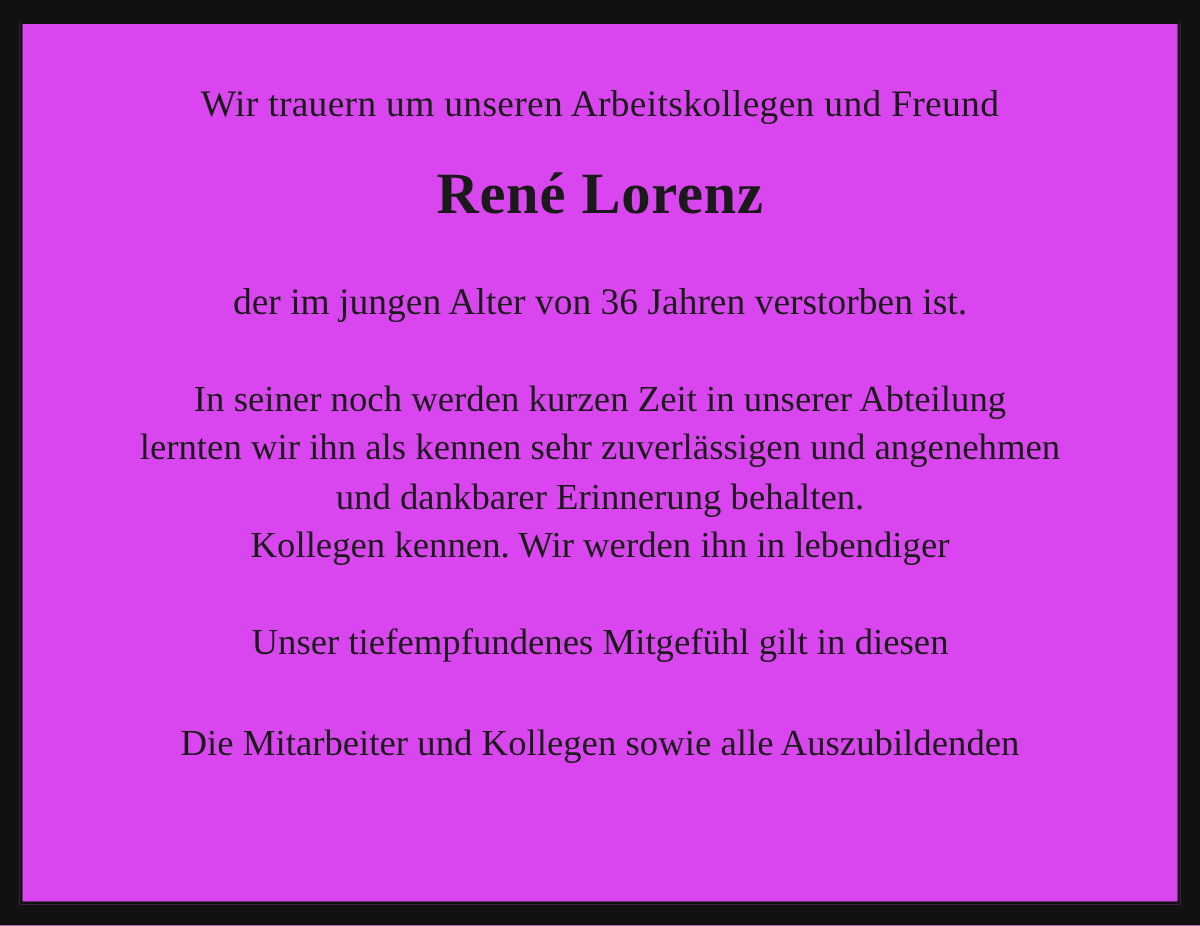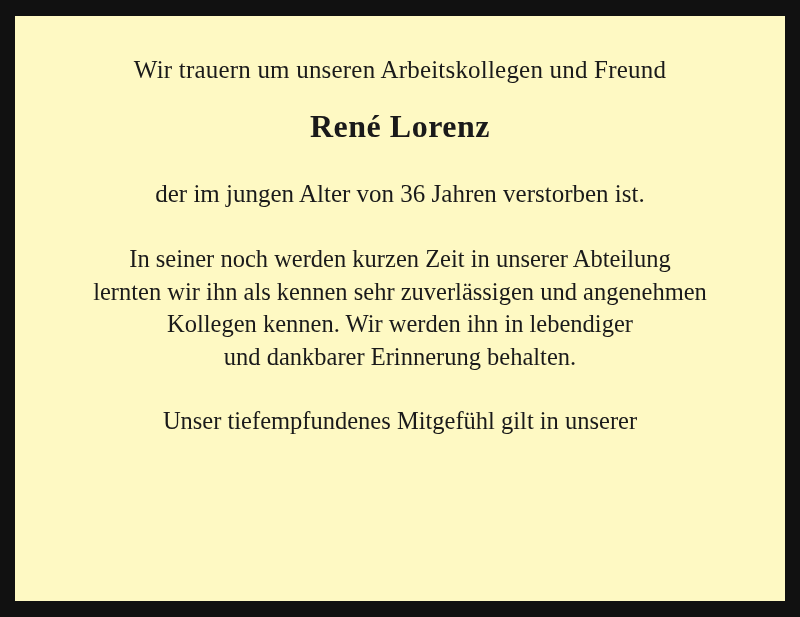--- a/index.html
+++ b/index.html
@@ -12,21 +12,21 @@
     height: 617px;
     overflow: hidden;
     font-family: "Liberation Serif", serif;
     color: #1a1a1a;
   }
 
   .notice-frame {
     box-sizing: border-box;
     width: 800px;
     height: 617px;
-    background: #fef9c3;
+    background: #d946ef;
     border-top: 14px solid #111111;
     border-bottom: 14px solid #111111;
     border-left: 13px solid #111111;
     border-right: 13px solid #111111;
     padding: 0;
     display: block;
   }
 
   .inner-rule {
     box-sizing: border-box;
@@ -41,21 +41,21 @@
 
   .line-intro {
     font-size: 25px;
     line-height: 1.25;
     text-align: center;
     margin-top: 20px;
     letter-spacing: 0.2px;
   }
 
   .deceased-name {
-    font-size: 32px;
+    font-size: 39px;
     font-weight: bold;
     text-align: center;
     letter-spacing: 0.5px;
     margin-top: 24px;
     line-height: 1.1;
   }
 
   .line-age {
     font-size: 25px;
     text-align: center;
@@ -98,25 +98,26 @@
 
     <div class="line-intro">Wir trauern um unseren Arbeitskollegen und Freund</div>
 
     <div class="deceased-name">René Lorenz</div>
 
     <div class="line-age">der im jungen Alter von 36 Jahren verstorben ist.</div>
 
     <div class="paragraph tribute">
       <span class="para-line">In seiner noch werden kurzen Zeit in unserer Abteilung</span>
       <span class="para-line">lernten wir ihn als kennen sehr zuverlässigen und angenehmen</span>
+      <span class="para-line">und dankbarer Erinnerung behalten.</span>
       <span class="para-line">Kollegen kennen. Wir werden ihn in lebendiger</span>
-      <span class="para-line">und dankbarer Erinnerung behalten.</span>
     </div>
 
     <div class="paragraph sympathy">
-      <span class="para-line">Unser tiefempfundenes Mitgefühl gilt in unserer</span>
+      <span class="para-line">Unser tiefempfundenes Mitgefühl gilt in diesen</span>
     </div>
 
     <div class="signature">
+      <span class="para-line">Die Mitarbeiter und Kollegen sowie alle Auszubildenden</span>
     </div>
 
   </div>
 </div>
 
 </body></html>

